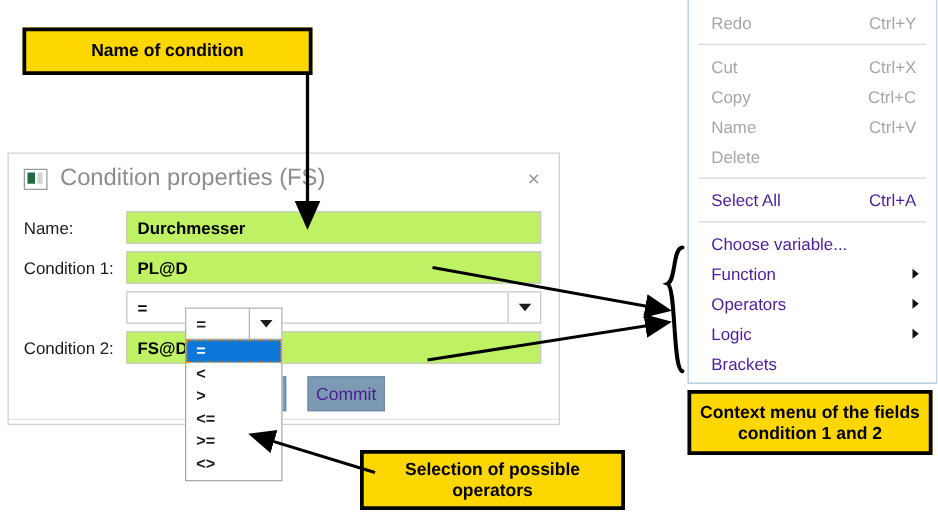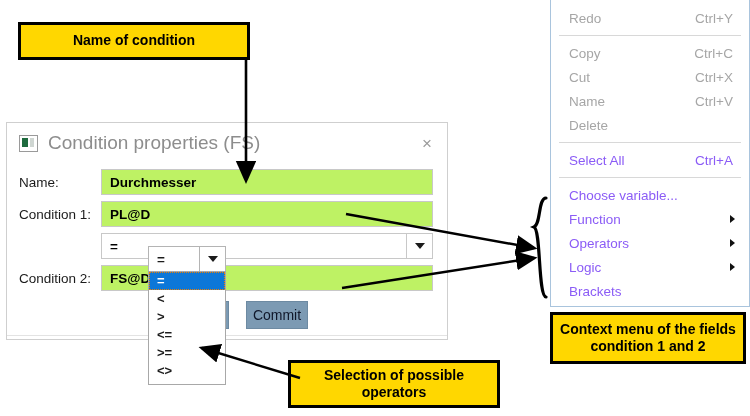--- a/index.html
+++ b/index.html
@@ -180,21 +180,21 @@
   }
   #btn-commit {
     position: absolute;
     left: 239px;
     top: 2px;
     width: 62px;
     height: 28px;
     background: #7c9ab3;
     border: 1px solid #6d8aa2;
     box-sizing: border-box;
-    color: #0f172a;
+    color: #4c1d95;
     font-size: 14px;
     display: flex;
     align-items: center;
     justify-content: center;
     cursor: pointer;
   }
   #dialog-footer-sep {
     position: absolute;
     left: 0;
     top: 212px;
@@ -271,21 +271,21 @@
     font-size: 13.5px;
     padding-left: 18px;
     box-sizing: border-box;
     cursor: pointer;
   }
   .menu-item.disabled {
     color: #a6a6a6;
     cursor: default;
   }
   .menu-item.enabled {
-    color: #8b5cf6;
+    color: #4c1d95;
   }
   .menu-shortcut {
     position: absolute;
     right: 16px;
     font-size: 13.5px;
   }
   .menu-submenu-arrow {
     position: absolute;
     right: 14px;
     width: 0; height: 0;
@@ -380,26 +380,26 @@
     <div class="operator-item">&lt;&gt;</div>
   </div>
 
 <div id="context-menu">
     <div class="menu-item disabled">
       <span>Redo</span>
       <span class="menu-shortcut">Ctrl+Y</span>
     </div>
     <div class="menu-sep"></div>
     <div class="menu-item disabled">
+      <span>Cut</span>
+      <span class="menu-shortcut">Ctrl+X</span>
+    </div>
+    <div class="menu-item disabled">
       <span>Copy</span>
       <span class="menu-shortcut">Ctrl+C</span>
-    </div>
-    <div class="menu-item disabled">
-      <span>Cut</span>
-      <span class="menu-shortcut">Ctrl+X</span>
     </div>
     <div class="menu-item disabled">
       <span>Name</span>
       <span class="menu-shortcut">Ctrl+V</span>
     </div>
     <div class="menu-item disabled">
       <span>Delete</span>
     </div>
     <div class="menu-sep"></div>
     <div class="menu-item enabled">

